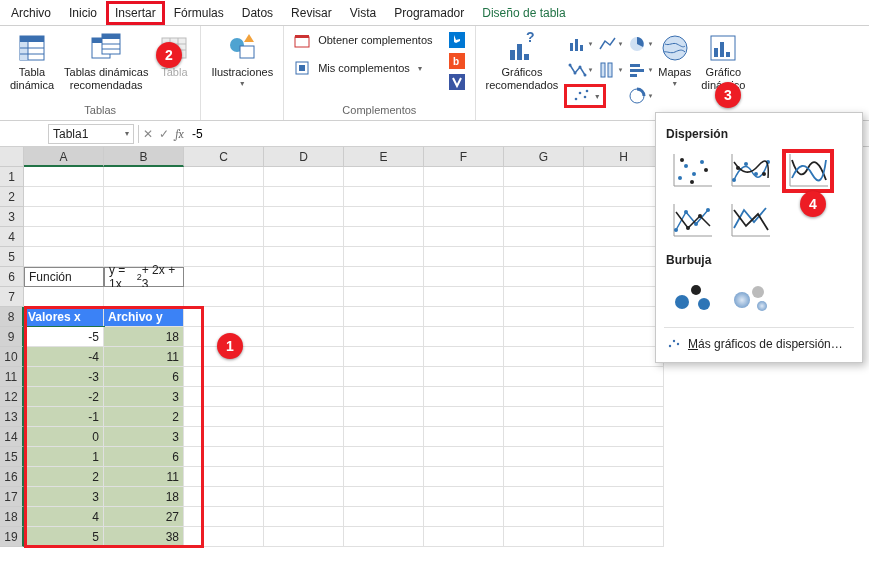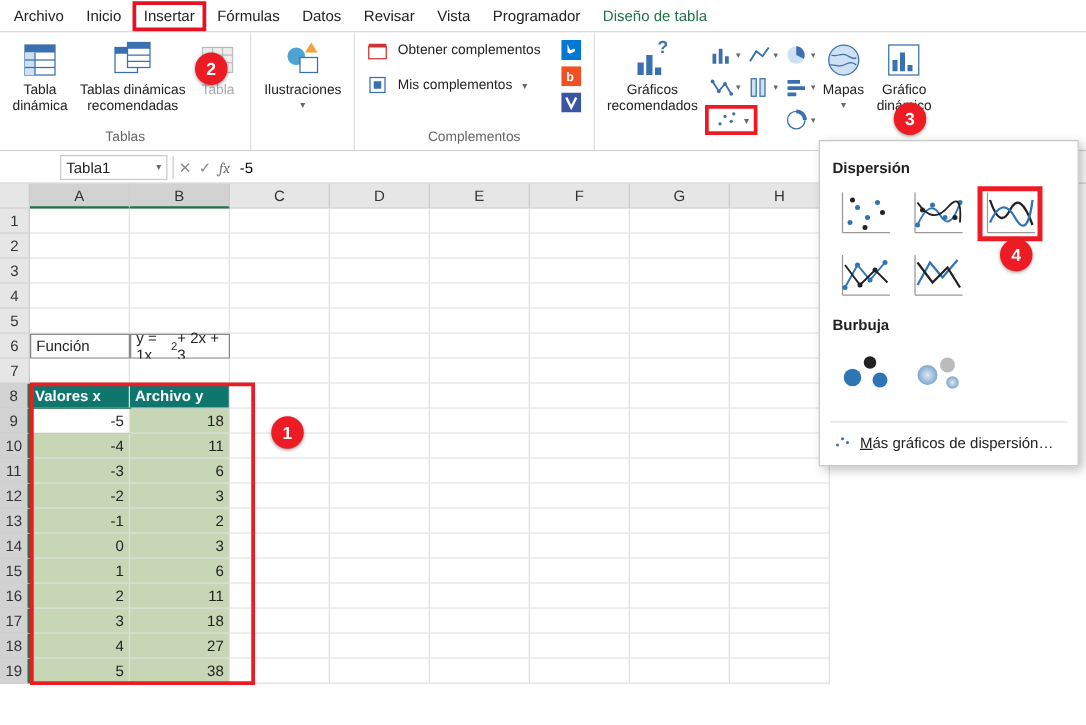--- a/index.html
+++ b/index.html
@@ -38,37 +38,37 @@
 .col-headers { display: flex; }
 .corner { width: 24px; height: 20px; background: #e6e6e6; border-right: 1px solid #ccc; border-bottom: 1px solid #ccc; }
 .col-h { width: 80px; height: 20px; background: #e6e6e6; border-right: 1px solid #ccc; border-bottom: 1px solid #ccc; text-align: center; font-size: 12px; line-height: 20px; color: #333; }
 .col-h.sel { background: #d2d2d2; border-bottom: 2px solid #217346; }
 .row-h { width: 24px; height: 20px; background: #e6e6e6; border-right: 1px solid #ccc; border-bottom: 1px solid #ccc; text-align: center; font-size: 12px; line-height: 20px; color: #333; }
 .row-h.sel { background: #d2d2d2; border-right: 2px solid #217346; }
 .grid-body { position: relative; }
 .grid-row { display: flex; }
 .cell { width: 80px; height: 20px; border-right: 1px solid #e0e0e0; border-bottom: 1px solid #e0e0e0; font-size: 12px; padding: 0 4px; display: flex; align-items: center; justify-content: flex-end; background: #fff; }
 .cell.left { justify-content: flex-start; }
-.cell.thead { background: #0f766e; color: #fff; font-weight: 600; justify-content: flex-start; }
+.cell.thead { background: #3b82f6; color: #fff; font-weight: 600; justify-content: flex-start; }
 .cell.band-a { background: #d9e1f2; }
 .cell.band-b { background: #b4c6e7; }
 .cell.sel-overlay { background: #c7d6b5; }
 .cell.active { background: #fff; outline: 1px solid #217346; }
 .cell.boxed { border: 1px solid #888; }
 
 .red-box-1 { position: absolute; border: 3px solid #ed1c24; pointer-events: none; }
 .callout { width: 26px; height: 26px; border-radius: 50%; background: #ed1c24; color: #fff; font-weight: 700; font-size: 14px; display: flex; align-items: center; justify-content: center; position: absolute; box-shadow: 0 1px 3px rgba(0,0,0,.4); z-index: 30; }
 
 .dropdown-panel { position: absolute; top: 112px; left: 655px; width: 208px; background: #fff; border: 1px solid #c8c8c8; box-shadow: 3px 3px 8px rgba(0,0,0,.25); padding: 6px 8px 6px; z-index: 20; }
 .dd-section-title { font-weight: 700; font-size: 12px; padding: 8px 2px 6px; }
 .dd-grid { display: flex; flex-wrap: wrap; gap: 6px; padding: 2px; }
 .dd-option { width: 52px; height: 44px; border: 1px solid transparent; display: flex; align-items: center; justify-content: center; cursor: pointer; }
 .dd-option svg { width: 44px; height: 38px; }
 .dd-option.highlight { border: 4px solid #ed1c24; }
-.dd-more { display: flex; align-items: center; gap: 6px; padding: 8px 2px 4px; border-top: 1px solid #e0e0e0; margin-top: 16px; cursor: pointer; font-size: 12px; }
+.dd-more { display: flex; align-items: center; gap: 6px; padding: 8px 2px 4px; border-top: 1px solid #e0e0e0; margin-top: 6px; cursor: pointer; font-size: 12px; }
 .dd-more .u { text-decoration: underline; }
 </style>
 </head>
 <body>
 
 <div class="menubar" id="menubar">
     <div class="menubar-item">Archivo</div>
     <div class="menubar-item">Inicio</div>
     <div class="menubar-item active">Insertar</div>
     <div class="menubar-item">Fórmulas</div>

